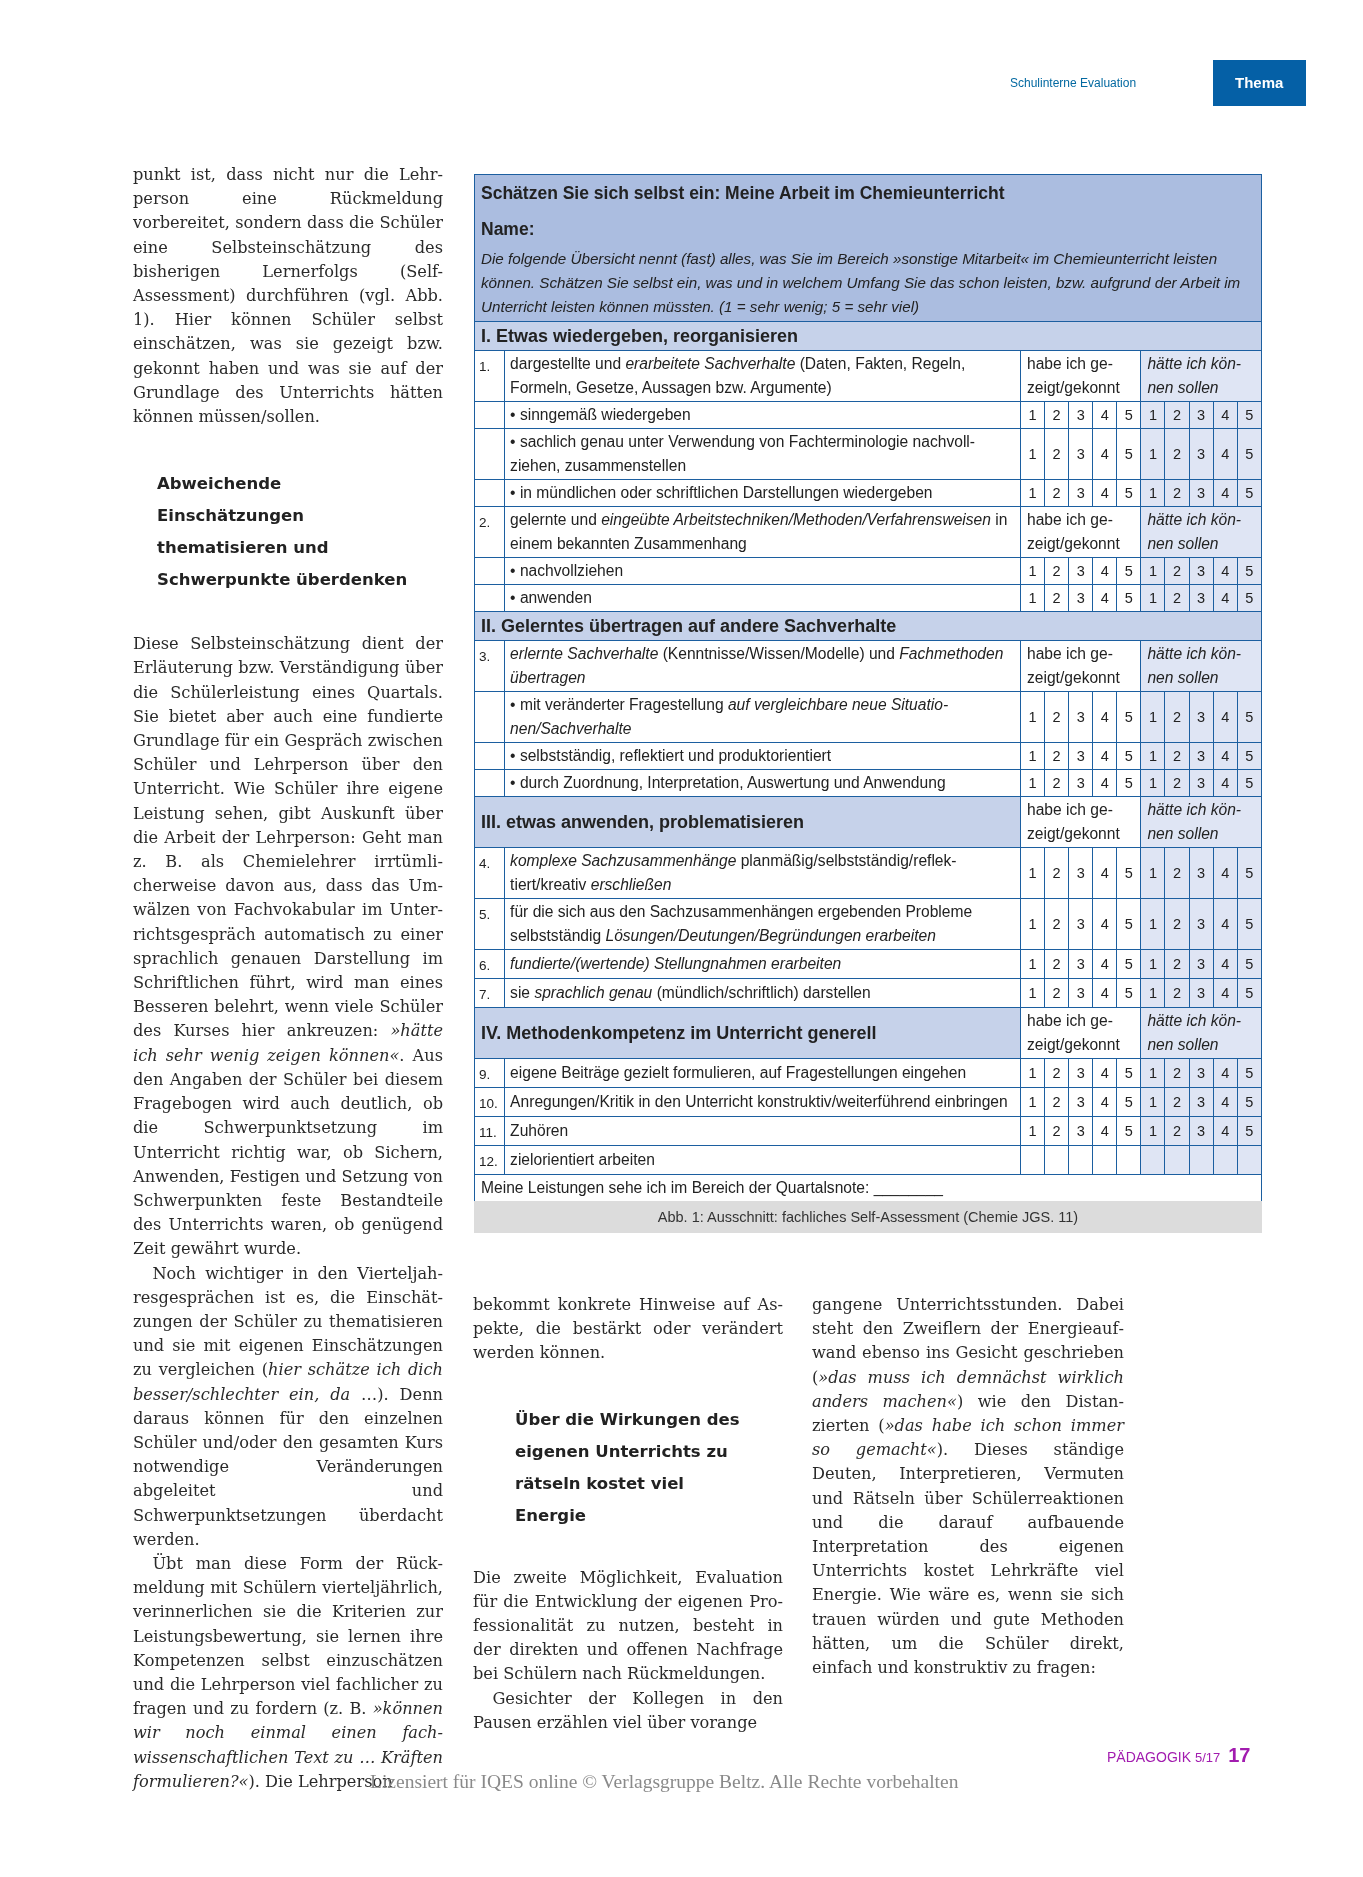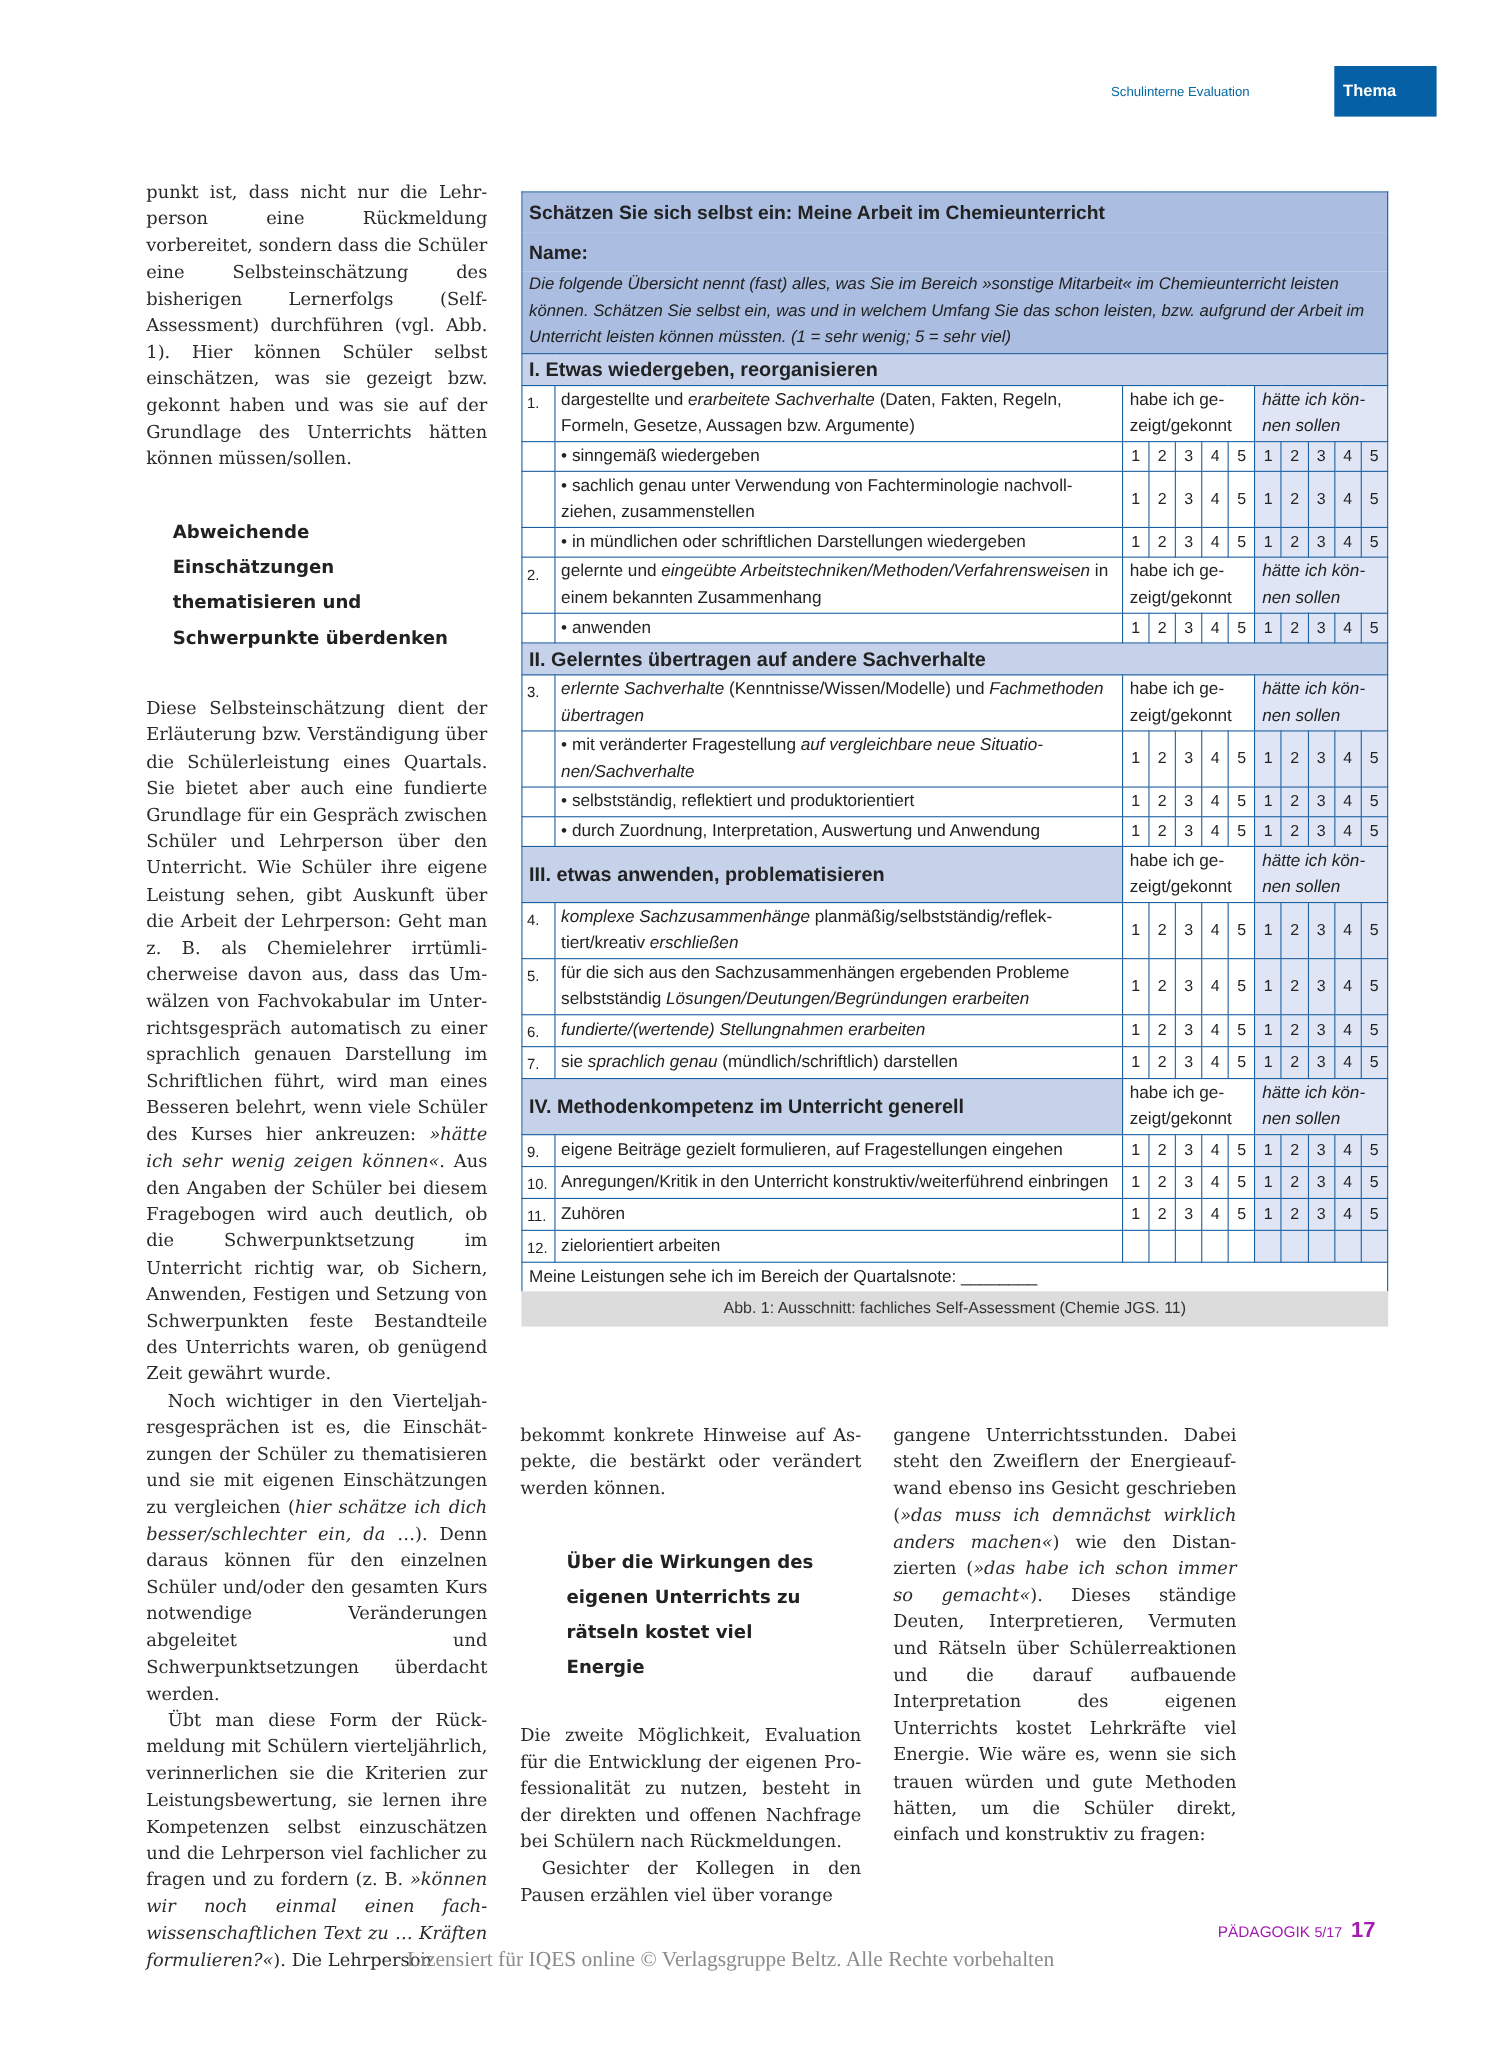--- a/index.html
+++ b/index.html
@@ -1,20 +1,20 @@
 <!DOCTYPE html>
 <html><head>
 <meta charset="utf-8">
 <style>
   * { box-sizing: border-box; margin: 0; padding: 0; }
   html, body { width: 1363px; height: 1877px; background: #ffffff; overflow: hidden; }
   body { position: relative; color: #222; }
 
   .header-section { position: absolute; top: 60px; left: 1010px; font-family: "Liberation Sans", sans-serif; font-size: 12px; color: #0369a1; height: 46px; line-height: 46px; }
-  .header-tag { position: absolute; top: 60px; left: 1213px; width: 93px; height: 46px; background: #0560a6; color: #fff; font-family: "Liberation Sans", sans-serif; font-weight: bold; font-size: 15px; line-height: 46px; padding-left: 8px; }
+  .header-tag { position: absolute; top: 60px; left: 1213px; width: 93px; height: 46px; background: #0560a6; color: #fff; font-family: "Liberation Sans", sans-serif; font-weight: bold; font-size: 15px; line-height: 46px; padding-left: 22px; }
 
   .col { position: absolute; font-family: "DejaVu Serif", serif; font-size: 16.2px; line-height: 24.2px; color: #2a2a2a; text-align: justify; hyphens: manual; }
   .col p { margin: 0; }
   .col p.indent { text-indent: 1.2em; }
   .col em { font-style: italic; }
   .col-left { left: 133px; top: 163px; width: 310px; }
   .col-mid { left: 473px; top: 1293px; width: 310px; }
   .col-right { left: 812px; top: 1293px; width: 312px; }
 
   .subhead { font-family: "DejaVu Sans", sans-serif; font-weight: bold; font-size: 16.5px; line-height: 32px; text-align: left; color: #222; margin: 12px; }
@@ -149,20 +149,34 @@
         </tr>
 
     <tr>
       <td class="num">2.</td>
       <td><span>gelernte und </span><em>eingeübte Arbeitstechniken/Methoden/Verfahrens­weisen</em><span> in einem bekannten Zusammenhang</span></td>
       <td colspan="5" class="hdr-a">habe ich ge­zeigt/gekonnt</td>
       <td colspan="5" class="hdr-b">hätte ich kön­nen sollen</td>
     </tr>
     <tr>
           <td></td>
+          <td>• nachvollziehen</td>
+          <td class="scale">1</td>
+          <td class="scale">2</td>
+          <td class="scale">3</td>
+          <td class="scale">4</td>
+          <td class="scale">5</td>
+          <td class="scale b">1</td>
+          <td class="scale b">2</td>
+          <td class="scale b">3</td>
+          <td class="scale b">4</td>
+          <td class="scale b">5</td>
+        </tr>
+    <tr>
+          <td></td>
           <td>• anwenden</td>
           <td class="scale">1</td>
           <td class="scale">2</td>
           <td class="scale">3</td>
           <td class="scale">4</td>
           <td class="scale">5</td>
           <td class="scale b">1</td>
           <td class="scale b">2</td>
           <td class="scale b">3</td>
           <td class="scale b">4</td>

